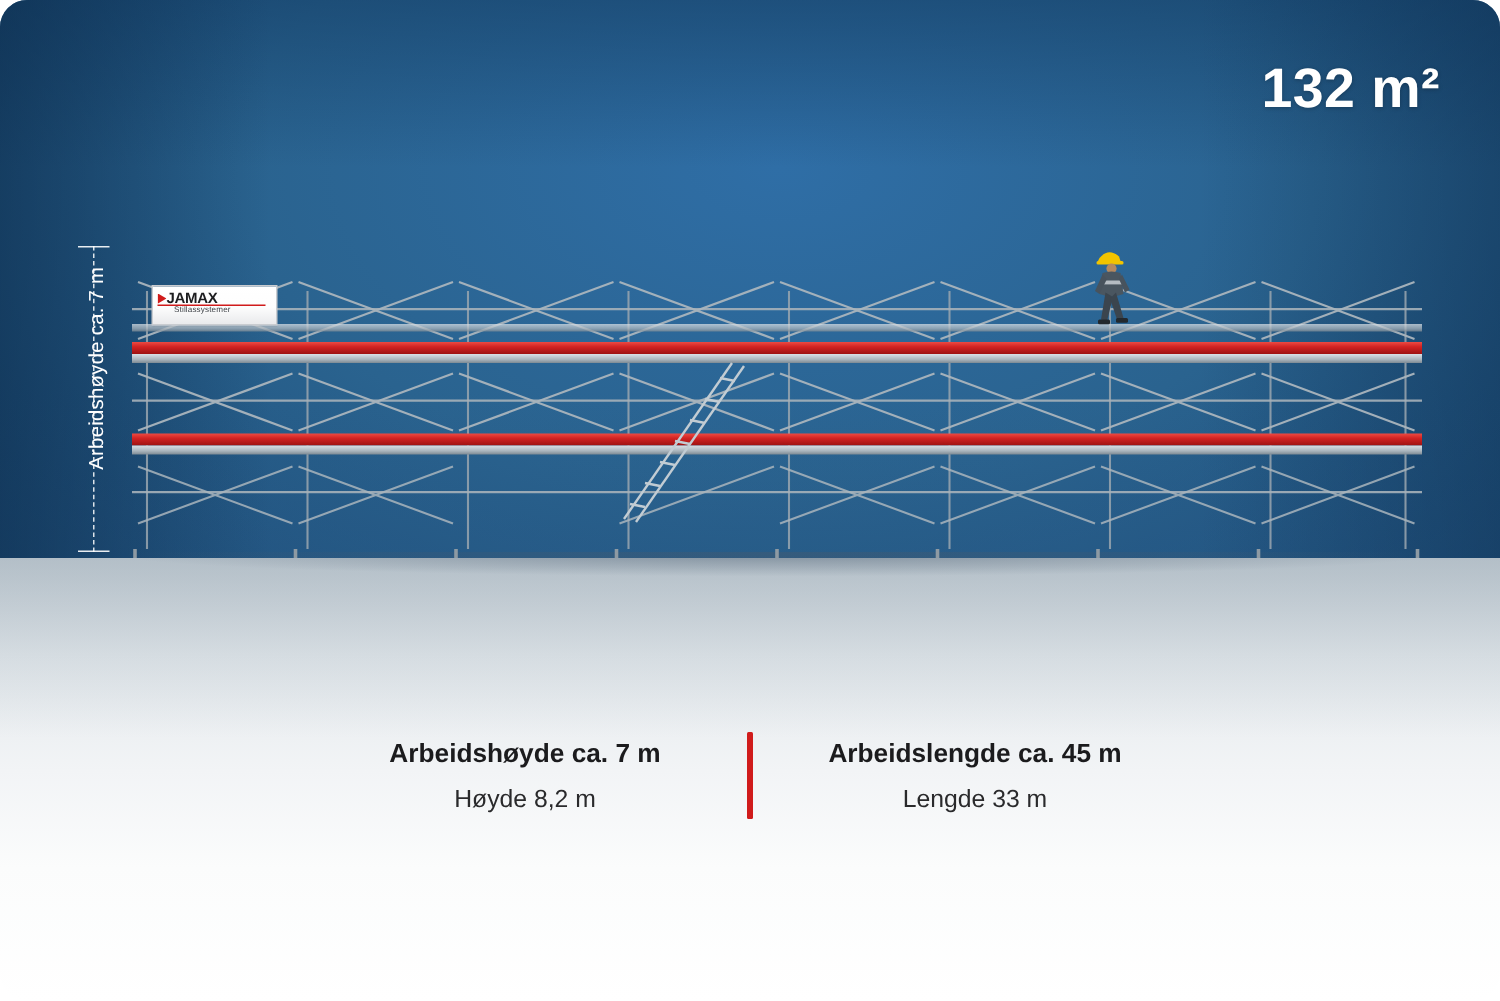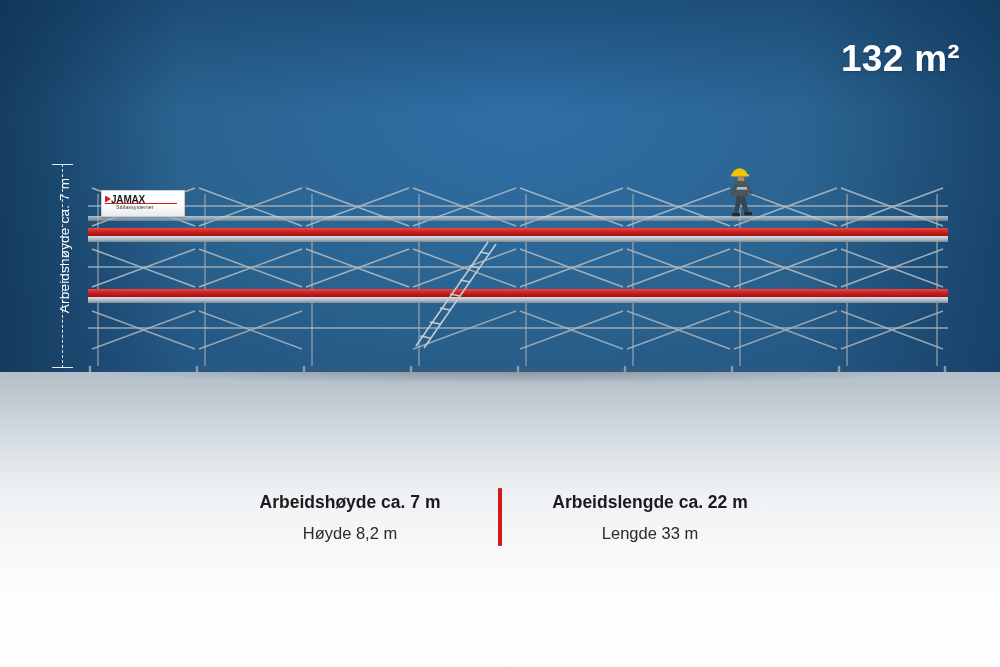--- a/index.html
+++ b/index.html
@@ -11,20 +11,21 @@
     height: 667px;
     overflow: hidden;
     font-family: "Liberation Sans", sans-serif;
     background: #ffffff;
   }
   #stage {
     position: relative;
     width: 1000px;
     height: 667px;
     overflow: hidden;
+    border-radius: 18px;
   }
 
   
   .bg-sky {
     position: absolute;
     left: 0; top: 0;
     width: 1000px; height: 372px;
     background:
       radial-gradient(ellipse 900px 520px at 52% 30%, #2f6ea6 0%, #2a638f 40%, #1d4d79 75%, #17436c 100%);
   }
@@ -396,18 +397,18 @@
     </svg>
   </div>
 
   <div class="caption">
     <div class="cap-col">
       <div class="cap-title">Arbeidshøyde ca. 7 m</div>
       <div class="cap-sub">Høyde 8,2 m</div>
     </div>
     <div class="cap-divider"></div>
     <div class="cap-col">
-      <div class="cap-title">Arbeidslengde ca. 22 m</div>
+      <div class="cap-title">Arbeidslengde ca. 45 m</div>
       <div class="cap-sub">Lengde 33 m</div>
     </div>
   </div>
 
 </div>
 
 </body></html>

